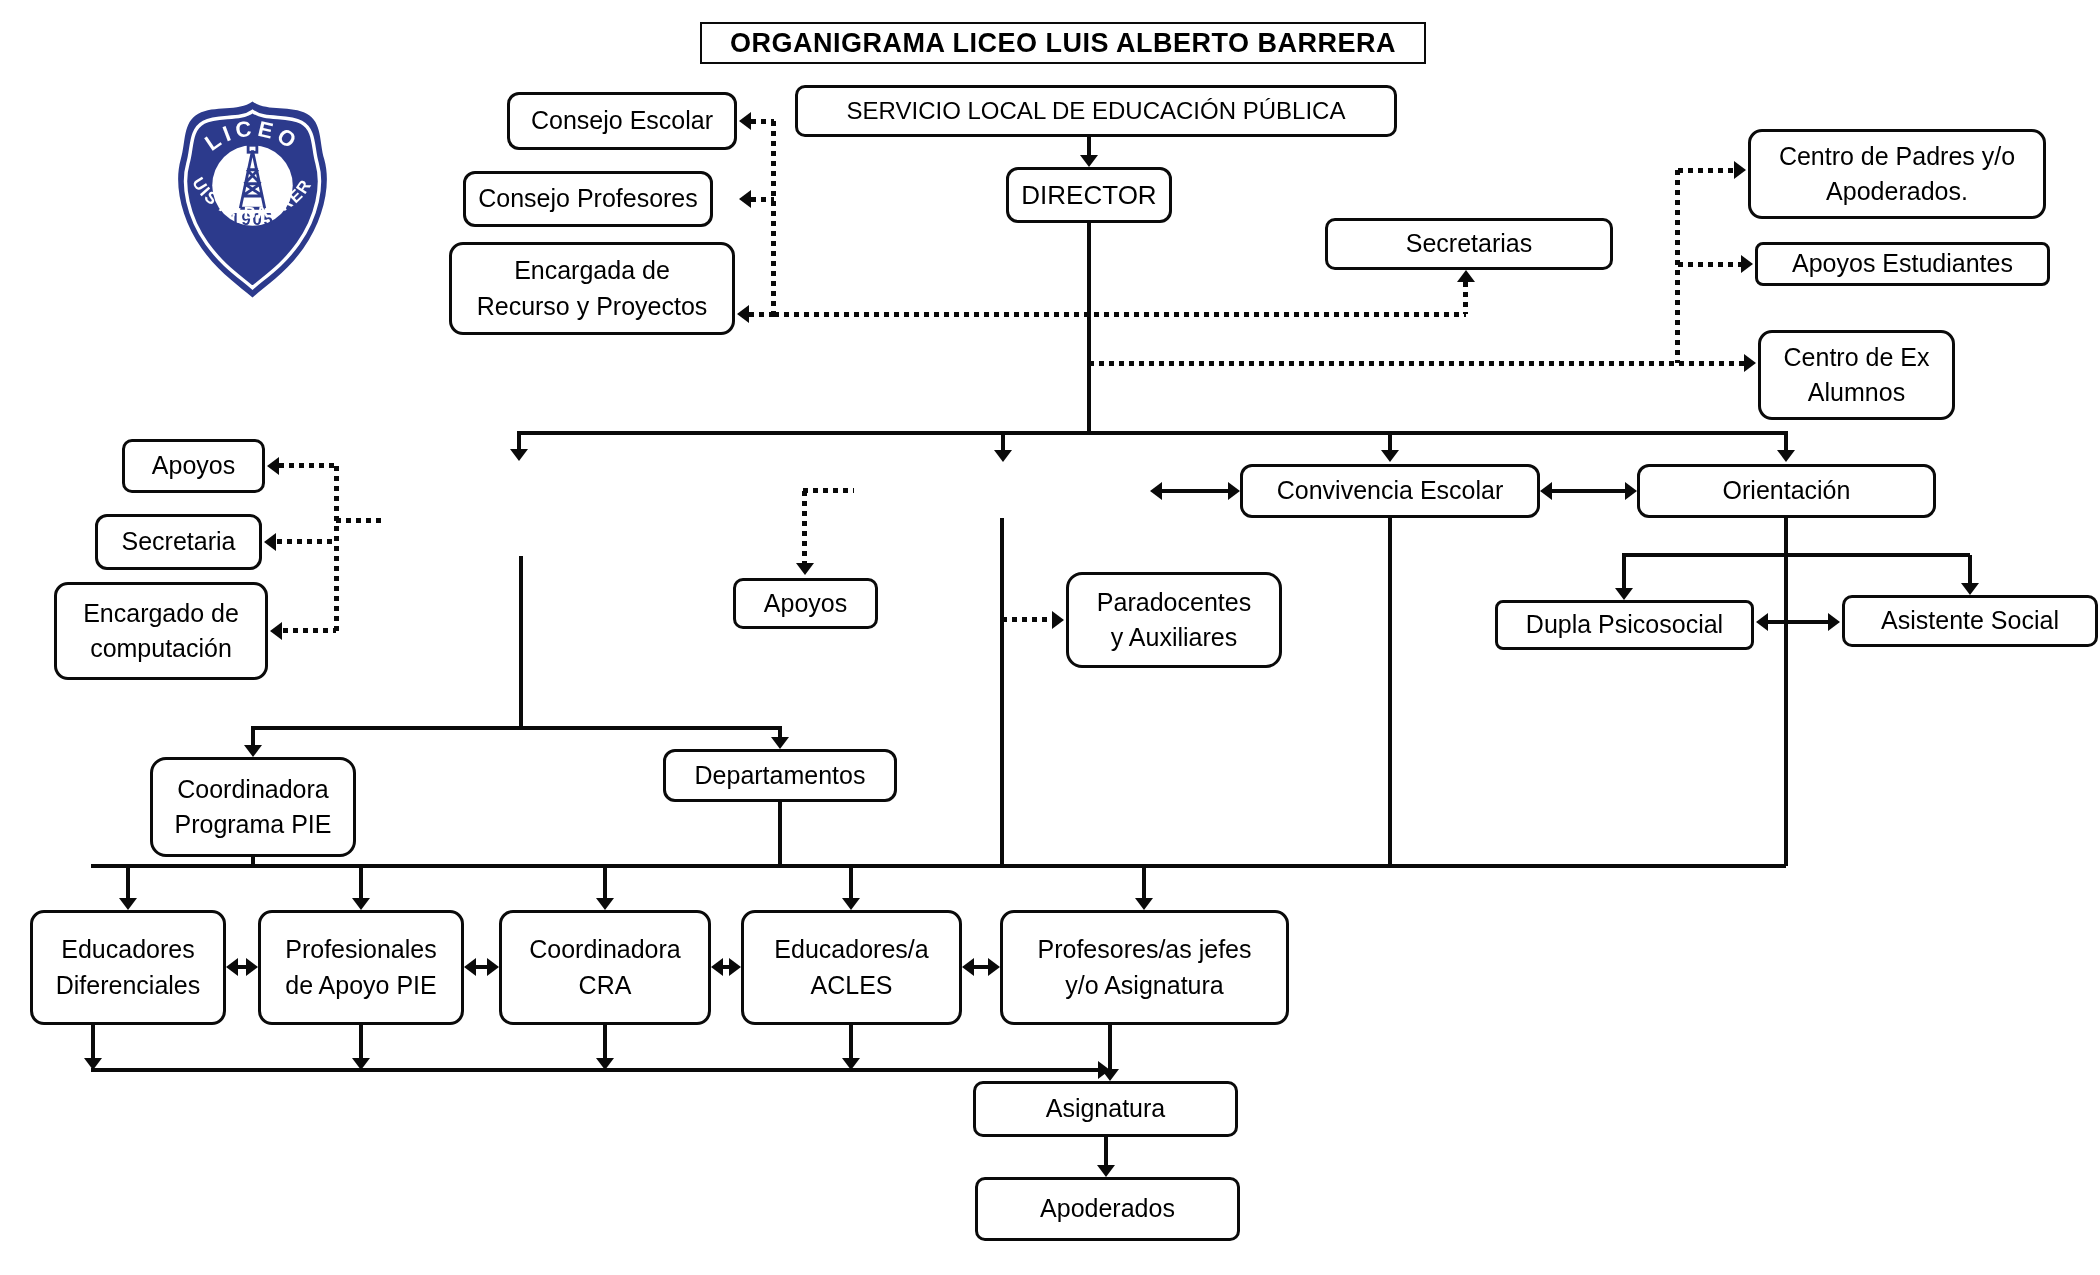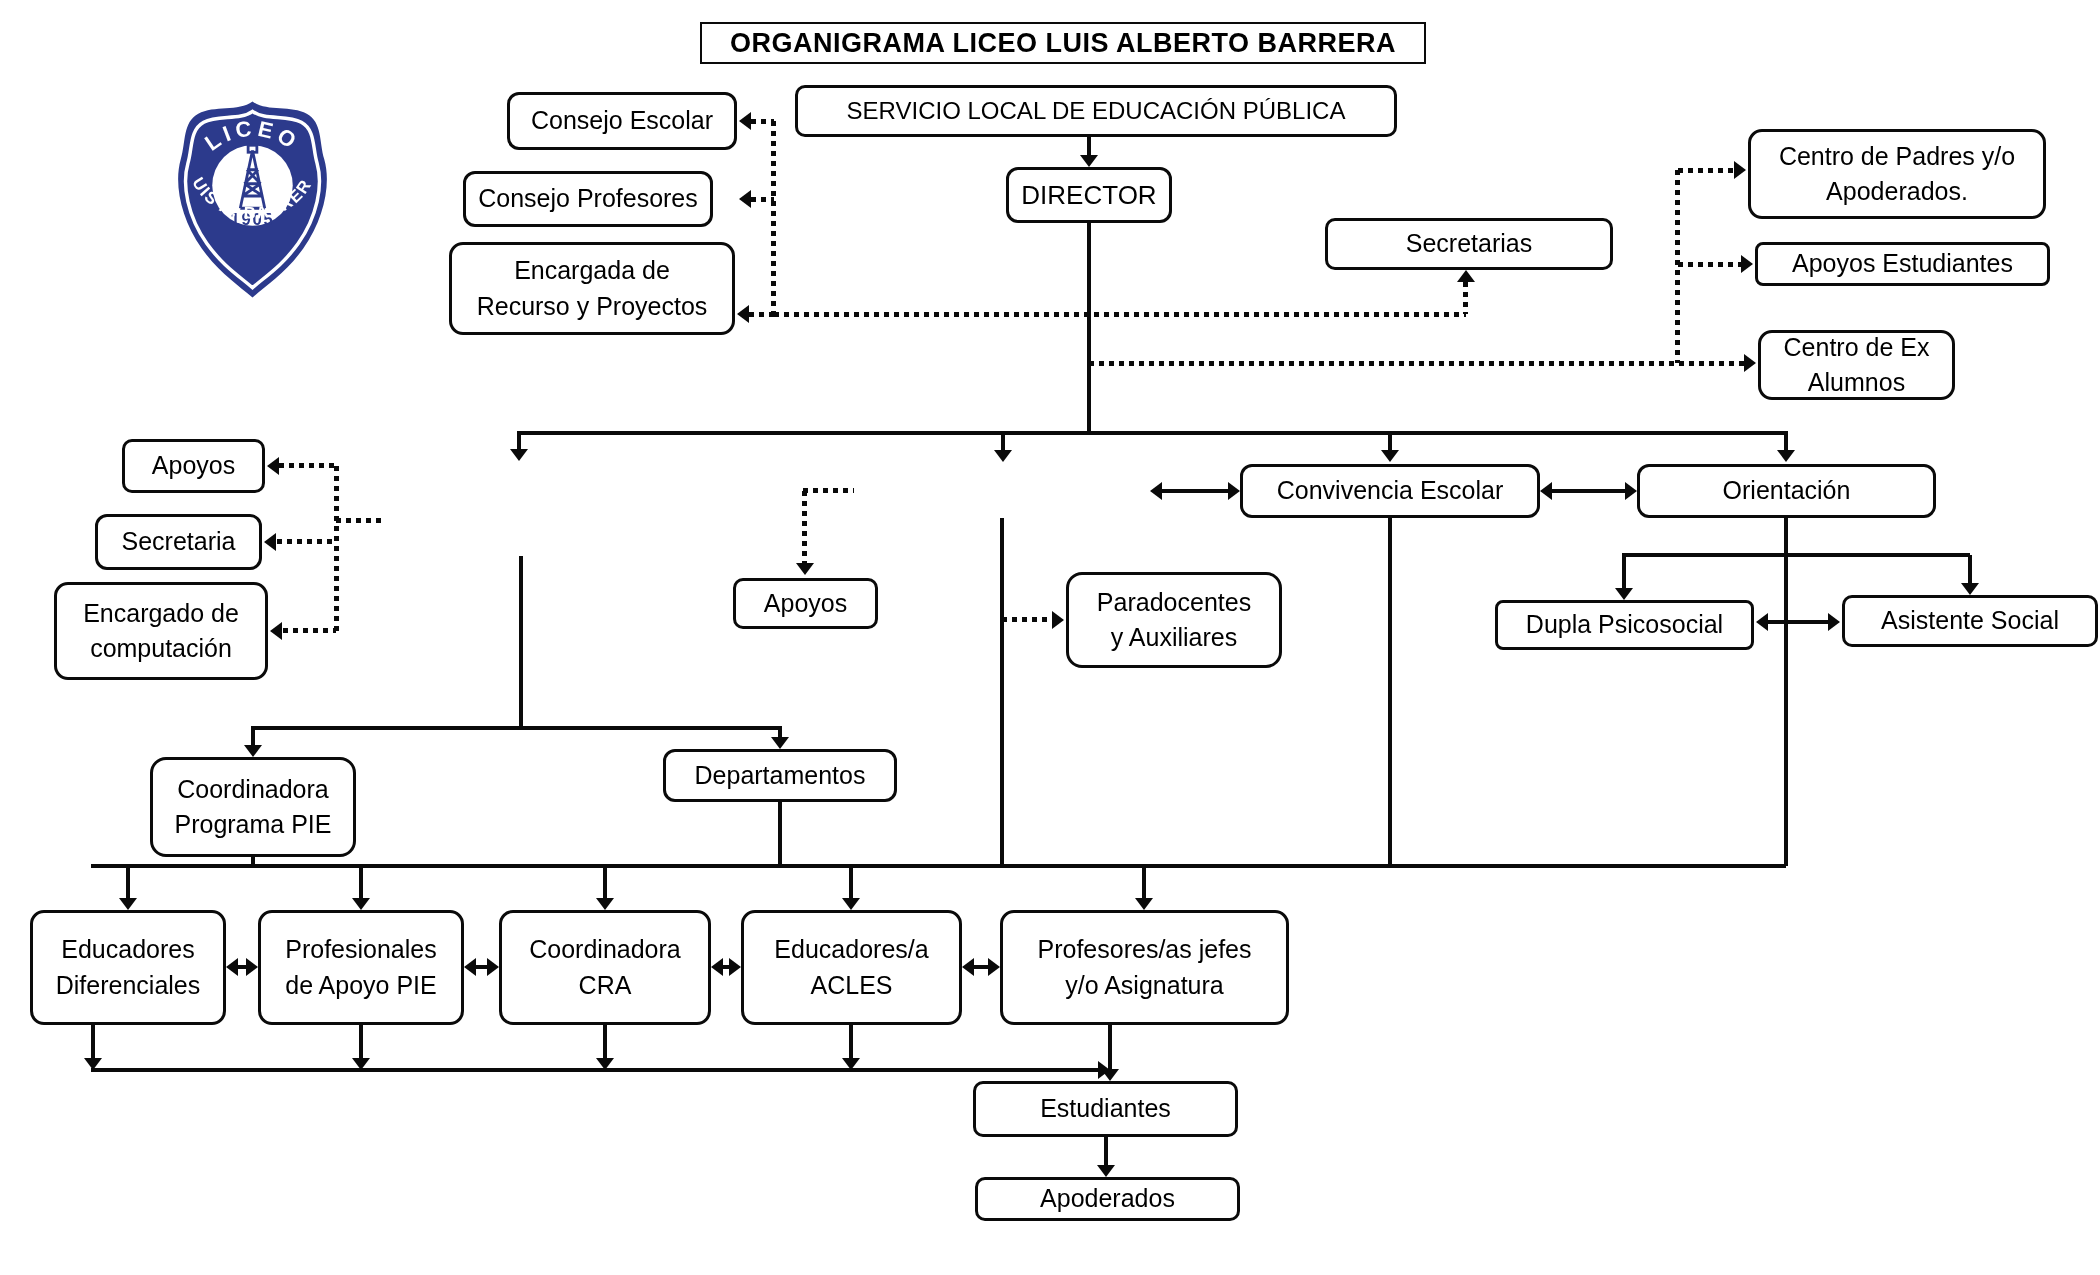--- a/index.html
+++ b/index.html
@@ -59,21 +59,21 @@
   <div class="node r10" style="left:795px;top:85px;width:602px;height:52px;font-size:24px">SERVICIO LOCAL DE EDUCACIÓN PÚBLICA</div>
   <div class="node r12" style="left:507px;top:92px;width:230px;height:58px">Consejo Escolar</div>
   <div class="node r12" style="left:463px;top:171px;width:250px;height:56px">Consejo Profesores</div>
   <div class="node" style="left:449px;top:242px;width:286px;height:93px">Encargada de
 Recurso y Proyectos</div>
   <div class="node r12" style="left:1006px;top:167px;width:166px;height:56px;font-size:26px">DIRECTOR</div>
   <div class="node r10" style="left:1325px;top:218px;width:288px;height:52px">Secretarias</div>
   <div class="node" style="left:1748px;top:129px;width:298px;height:90px">Centro de Padres y/o
 Apoderados.</div>
   <div class="node r8" style="left:1755px;top:242px;width:295px;height:44px">Apoyos Estudiantes</div>
-  <div class="node" style="left:1758px;top:330px;width:197px;height:70px">Centro de Ex
+  <div class="node" style="left:1758px;top:330px;width:197px;height:90px">Centro de Ex
 Alumnos</div>
   <div class="node r10" style="left:122px;top:439px;width:143px;height:54px">Apoyos</div>
   <div class="node r12" style="left:95px;top:514px;width:167px;height:56px">Secretaria</div>
   <div class="node" style="left:54px;top:582px;width:214px;height:98px">Encargado de
 computación</div>
   <div class="node r10" style="left:733px;top:578px;width:145px;height:51px">Apoyos</div>
   <div class="node r16" style="left:1066px;top:572px;width:216px;height:96px">Paradocentes
 y Auxiliares</div>
   <div class="node r12" style="left:1637px;top:464px;width:299px;height:54px">Orientación</div>
   <div class="node r12" style="left:1240px;top:464px;width:300px;height:54px">Convivencia Escolar</div>
@@ -85,22 +85,22 @@
   <div class="node" style="left:30px;top:910px;width:196px;height:115px">Educadores
 Diferenciales</div>
   <div class="node" style="left:258px;top:910px;width:206px;height:115px">Profesionales
 de Apoyo PIE</div>
   <div class="node" style="left:499px;top:910px;width:212px;height:115px">Coordinadora
 CRA</div>
   <div class="node" style="left:741px;top:910px;width:221px;height:115px">Educadores/a
 ACLES</div>
   <div class="node" style="left:1000px;top:910px;width:289px;height:115px">Profesores/as jefes
 y/o Asignatura</div>
-  <div class="node r10" style="left:973px;top:1081px;width:265px;height:56px">Estudiantes</div>
-  <div class="node r10" style="left:975px;top:1177px;width:265px;height:44px">Apoderados</div>
+  <div class="node r10" style="left:973px;top:1081px;width:265px;height:56px">Asignatura</div>
+  <div class="node r10" style="left:975px;top:1177px;width:265px;height:64px">Apoderados</div>
 
 <div class="ln" style="left: 1087px; top: 137px; width: 4px; height: 20px;"></div>
     <div class="ln" style="left: 1087px; top: 223px; width: 4px; height: 212px;"></div>
     <div class="ln" style="left: 517px; top: 431px; width: 1271px; height: 4px;"></div>
     <div class="ln" style="left: 517px; top: 433px; width: 4px; height: 18px;"></div>
     <div class="ln" style="left: 1001px; top: 433px; width: 4px; height: 18px;"></div>
     <div class="ln" style="left: 1388px; top: 433px; width: 4px; height: 18px;"></div>
     <div class="ln" style="left: 1784px; top: 433px; width: 4px; height: 18px;"></div>
     <div class="ln" style="left: 1160px; top: 489px; width: 70px; height: 4px;"></div>
     <div class="ln" style="left: 1550px; top: 489px; width: 77px; height: 4px;"></div>

